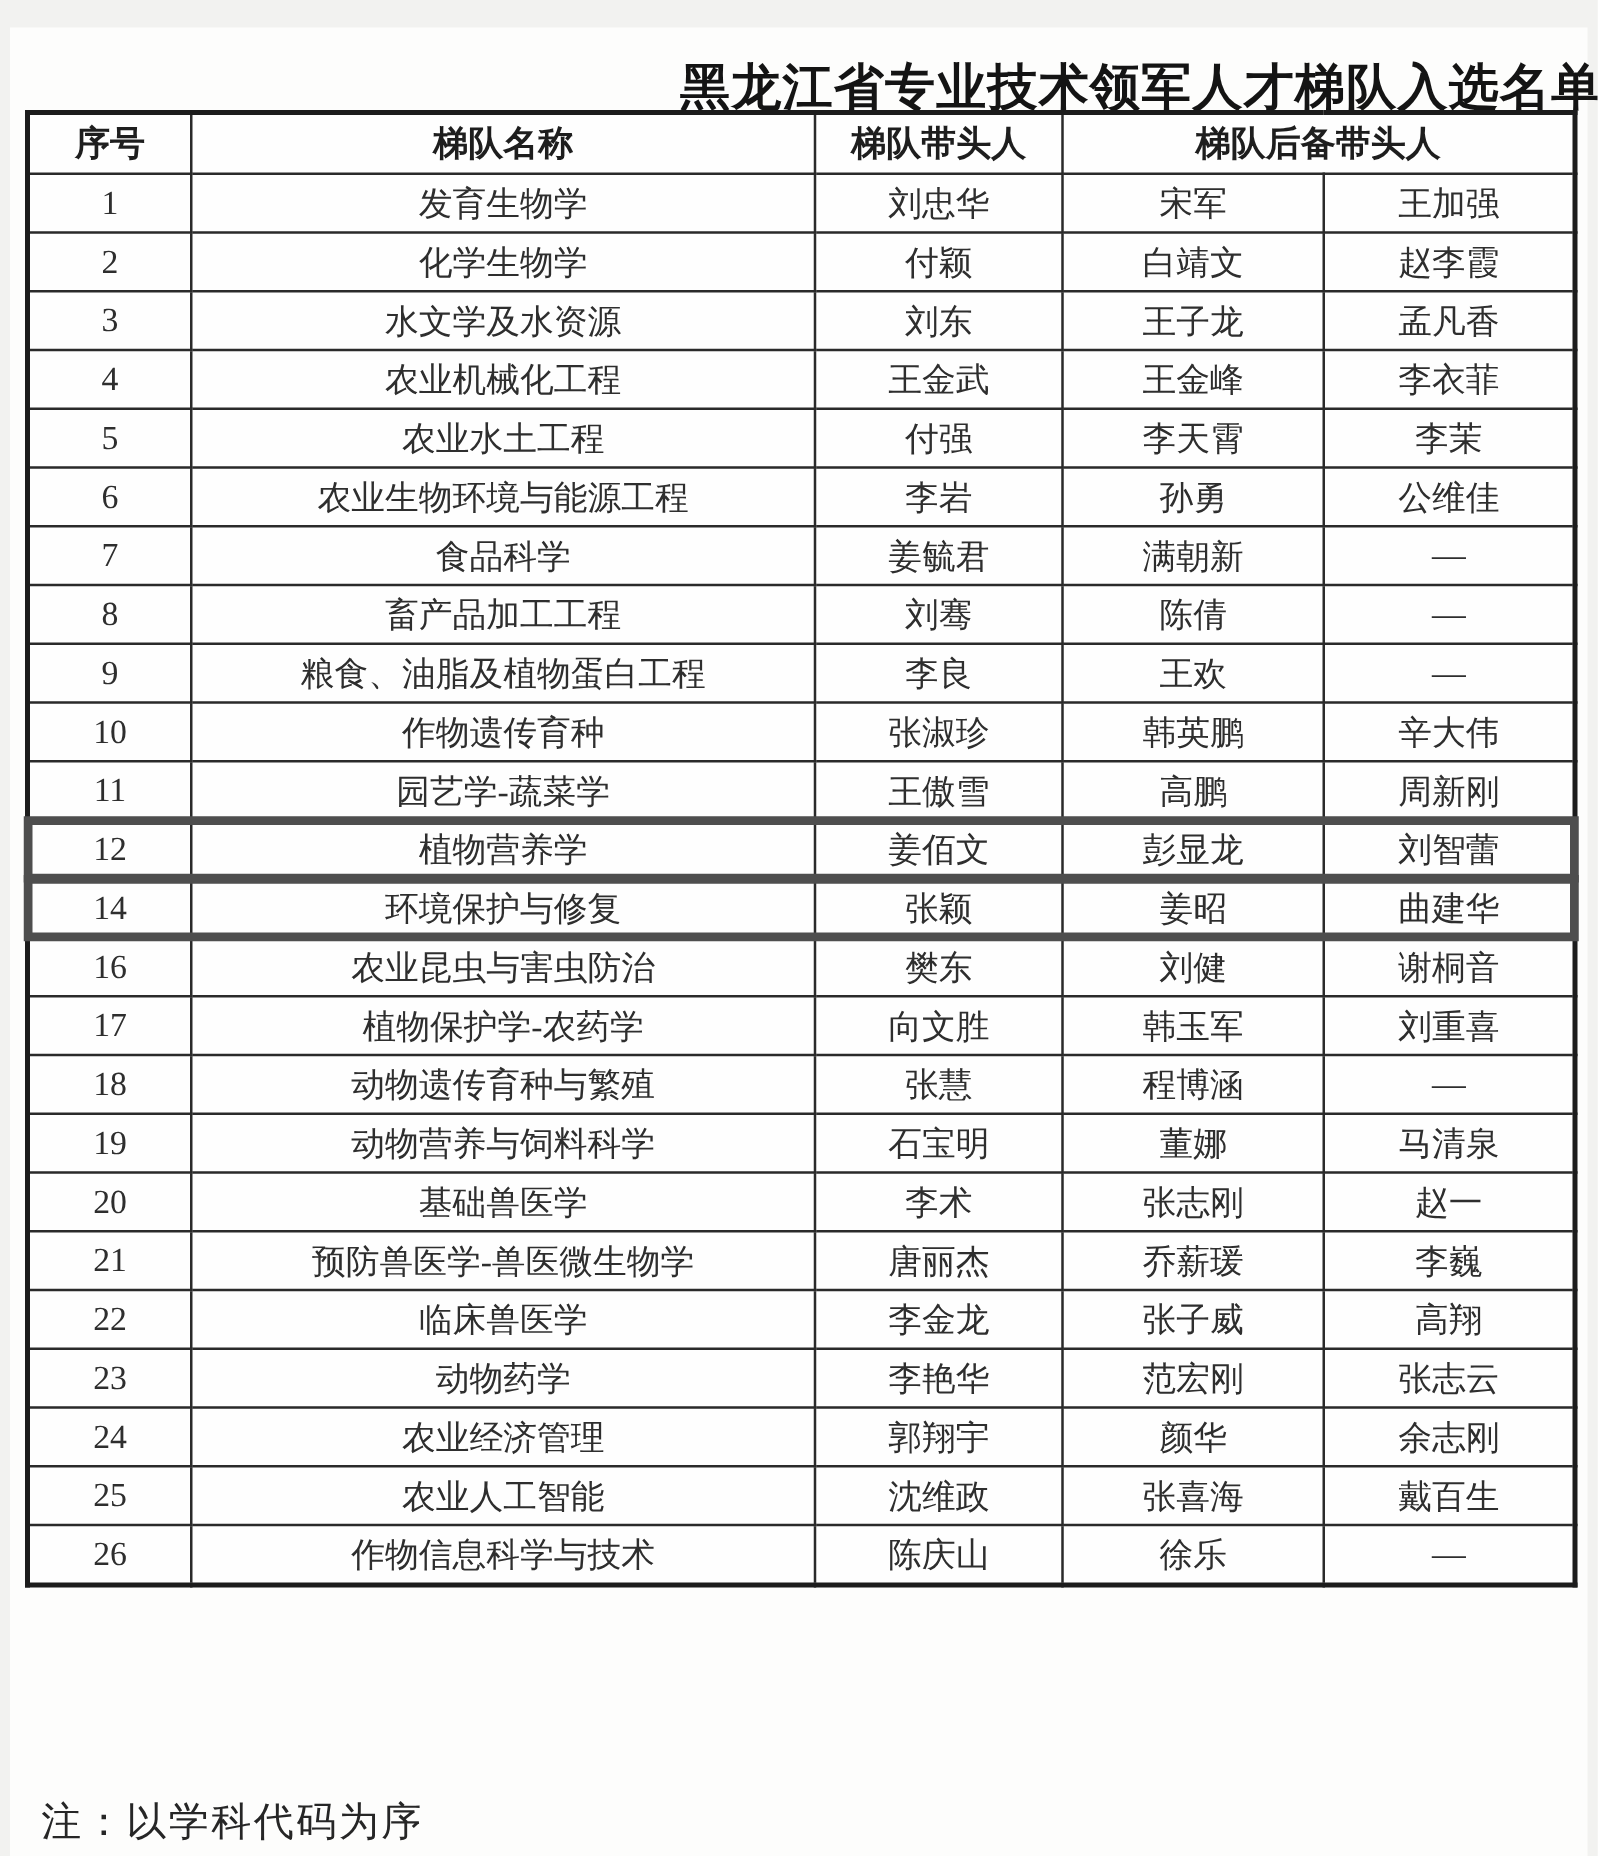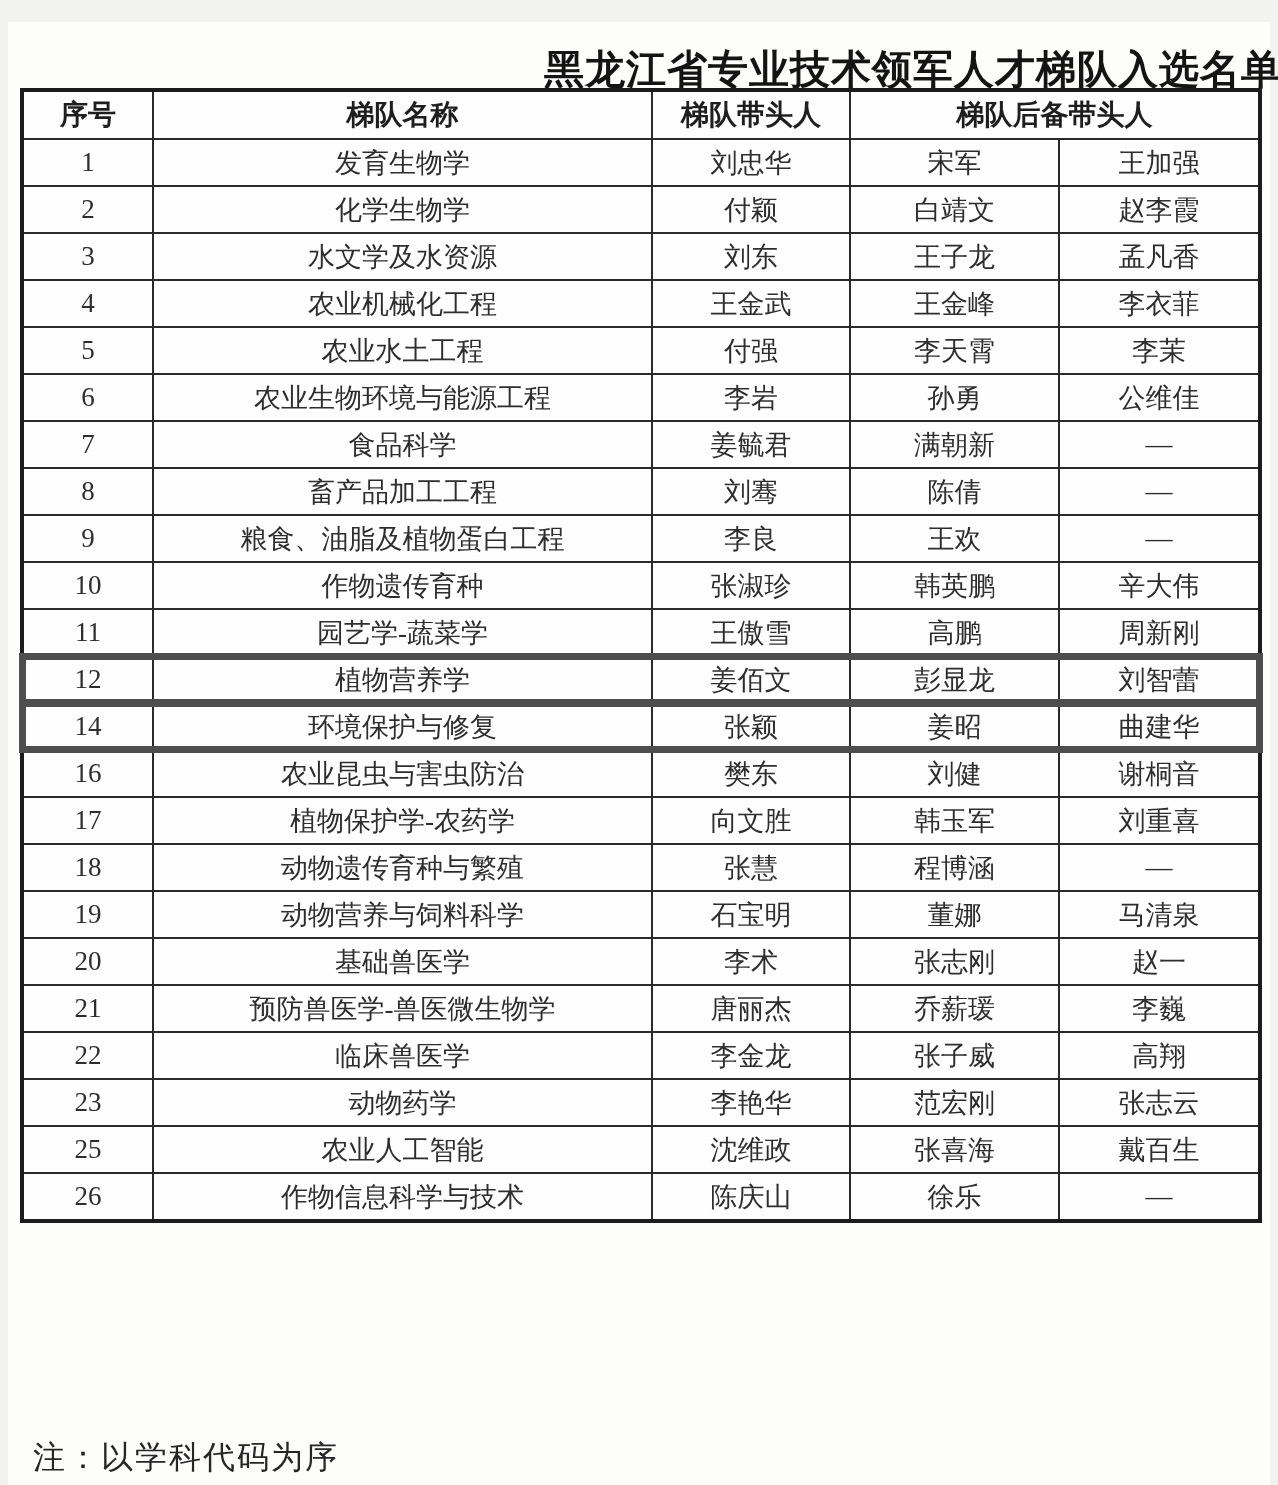--- a/index.html
+++ b/index.html
@@ -232,20 +232,27 @@
     <td>高翔</td>
   </tr>
           <tr>
     <td>23</td>
     <td>动物药学</td>
     <td>李艳华</td>
     <td>范宏刚</td>
     <td>张志云</td>
   </tr>
           <tr>
+    <td>24</td>
+    <td>农业经济管理</td>
+    <td>郭翔宇</td>
+    <td>颜华</td>
+    <td>余志刚</td>
+  </tr>
+          <tr>
     <td>25</td>
     <td>农业人工智能</td>
     <td>沈维政</td>
     <td>张喜海</td>
     <td>戴百生</td>
   </tr>
           <tr>
     <td>26</td>
     <td>作物信息科学与技术</td>
     <td>陈庆山</td>

